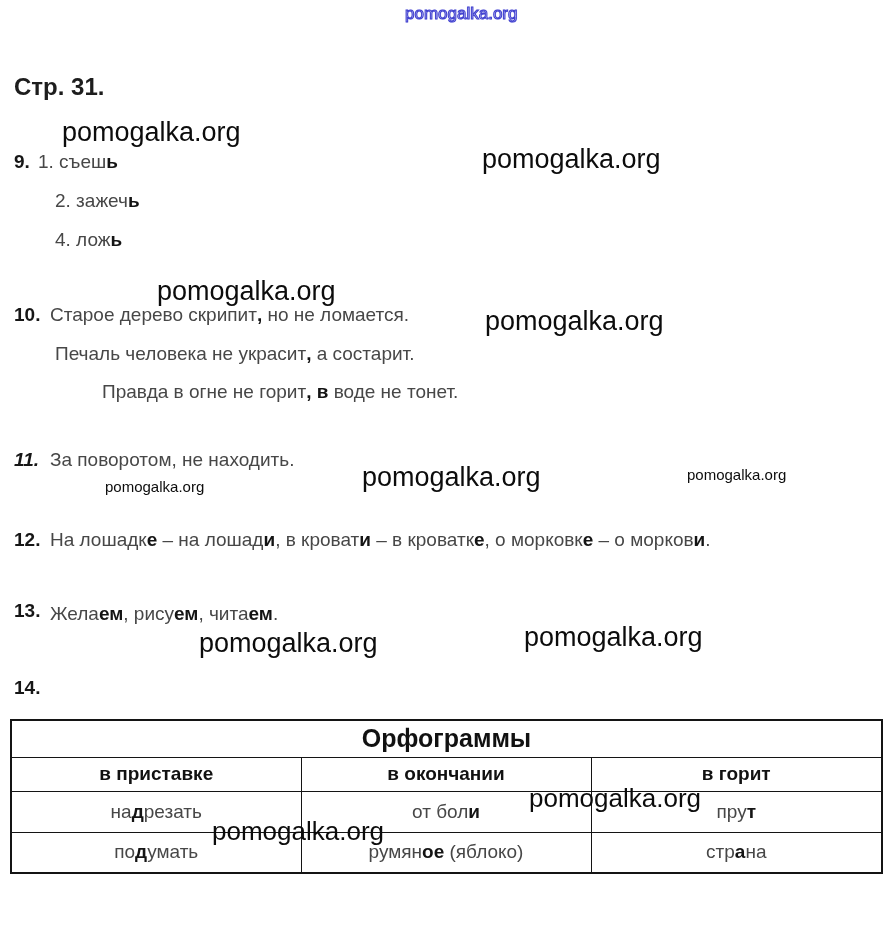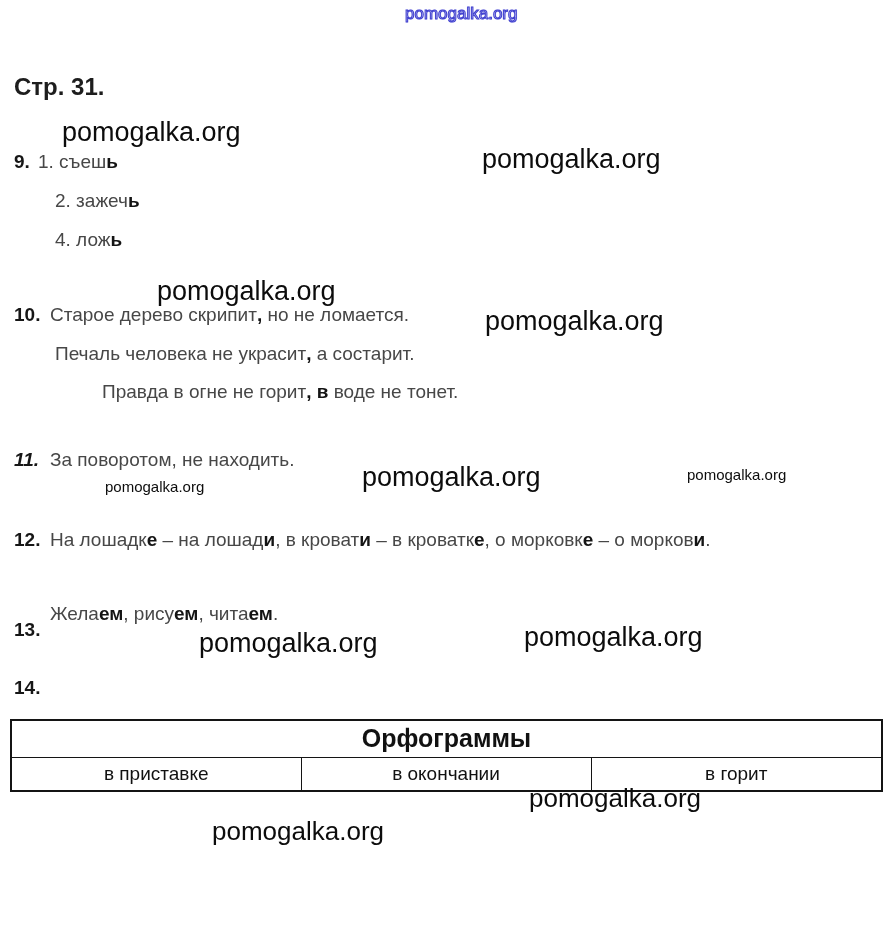--- a/index.html
+++ b/index.html
@@ -67,21 +67,21 @@
     padding: 0;
   }
   .orth-table .title-row td {
     height: 37px;
     font-weight: bold;
     color: #111111;
     font-size: 25px;
   }
   .orth-table .head-row td {
     height: 34px;
-    font-weight: normal;
+    font-weight: bold;
     color: #111111;
   }
   .orth-table .data-row td {
     height: 41px;
     color: #474747;
   }
 </style>
 </head>
 <body>
 
@@ -95,39 +95,49 @@
       <div class="ex-line" style="left: 55px; top: 190px;"><span class="seg">2. зажеч</span><span class="seg bold">ь</span></div>
       <div class="ex-line" style="left: 55px; top: 229px;"><span class="seg">4. лож</span><span class="seg bold">ь</span></div>
       <div class="ex-number" style="left: 14px; top: 304px;">10.</div>
       <div class="ex-line" style="left: 50px; top: 304px;"><span class="seg">Старое дерево скрипит</span><span class="seg bold">,</span><span class="seg"> но не ломается.</span></div>
       <div class="ex-line" style="left: 55px; top: 343px;"><span class="seg">Печаль человека не украсит</span><span class="seg bold">,</span><span class="seg"> а состарит.</span></div>
       <div class="ex-line" style="left: 55px; top: 381px; margin-left: 47px;"><span class="seg">Правда в огне не горит</span><span class="seg bold">, в</span><span class="seg"> воде не тонет.</span></div>
       <div class="ex-number" style="left: 14px; top: 449px; font-style: italic;">11.</div>
       <div class="ex-line" style="left: 50px; top: 449px;"><span class="seg">За поворотом, не находить.</span></div>
       <div class="ex-number" style="left: 14px; top: 529px;">12.</div>
       <div class="ex-line" style="left: 50px; top: 529px;"><span class="seg">На лошадк</span><span class="seg bold">е</span><span class="seg"> – на лошад</span><span class="seg bold">и</span><span class="seg">, в кроват</span><span class="seg bold">и</span><span class="seg"> – в кроватк</span><span class="seg bold">е</span><span class="seg">, о морковк</span><span class="seg bold">е</span><span class="seg"> – о морков</span><span class="seg bold">и</span><span class="seg">.</span></div>
-      <div class="ex-number" style="left: 14px; top: 619px;">13.</div>
+      <div class="ex-number" style="left: 14px; top: 600px;">13.</div>
       <div class="ex-line" style="left: 50px; top: 603px;"><span class="seg">Жела</span><span class="seg bold">ем</span><span class="seg">, рису</span><span class="seg bold">ем</span><span class="seg">, чита</span><span class="seg bold">ем</span><span class="seg">.</span></div>
       <div class="ex-number" style="left: 14px; top: 677px;">14.</div>
     </div>
 
   <table class="orth-table">
     <colgroup>
       <col style="width:290px">
       <col style="width:290px">
       <col style="width:291px">
     </colgroup>
     <tbody id="table-body">
       <tr class="title-row">
         <td colspan="3">Орфограммы</td>
       </tr>
       <tr class="head-row" id="col-head-row">
           <td>в приставке</td>
           <td>в окончании</td>
           <td>в горит</td>
+        </tr>
+    <tr class="data-row">
+          <td><span class="seg">на</span><span class="seg bold">д</span><span class="seg">резать</span></td>
+          <td><span class="seg">от бол</span><span class="seg bold">и</span></td>
+          <td><span class="seg">пру</span><span class="seg bold">т</span></td>
+        </tr>
+        <tr class="data-row">
+          <td><span class="seg">по</span><span class="seg bold">д</span><span class="seg">умать</span></td>
+          <td><span class="seg">румян</span><span class="seg bold">ое</span><span class="seg"> (яблоко)</span></td>
+          <td><span class="seg">стр</span><span class="seg bold">а</span><span class="seg">на</span></td>
         </tr>
       </tbody>
   </table>
 
   <div id="watermarks">
       <div class="wm outline" style="left: 388px; top: 4px; font-size: 17px;">pomogalka.org</div>
       <div class="wm solid" style="left: 45px; top: 117px; font-size: 27px;">pomogalka.org</div>
       <div class="wm solid" style="left: 465px; top: 144px; font-size: 27px;">pomogalka.org</div>
       <div class="wm solid" style="left: 140px; top: 276px; font-size: 27px;">pomogalka.org</div>
       <div class="wm solid" style="left: 468px; top: 306px; font-size: 27px;">pomogalka.org</div>

